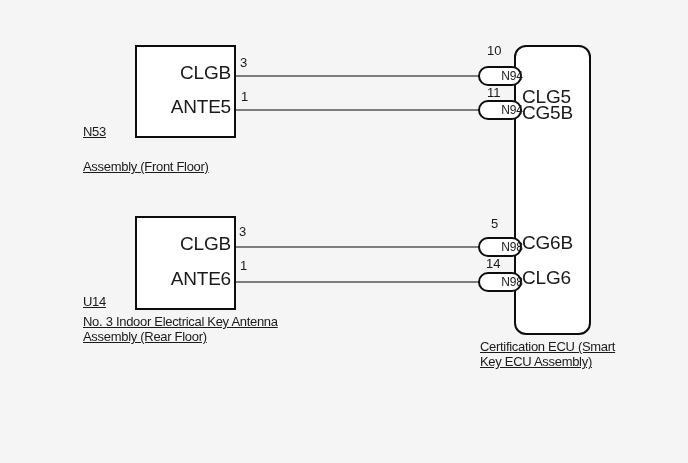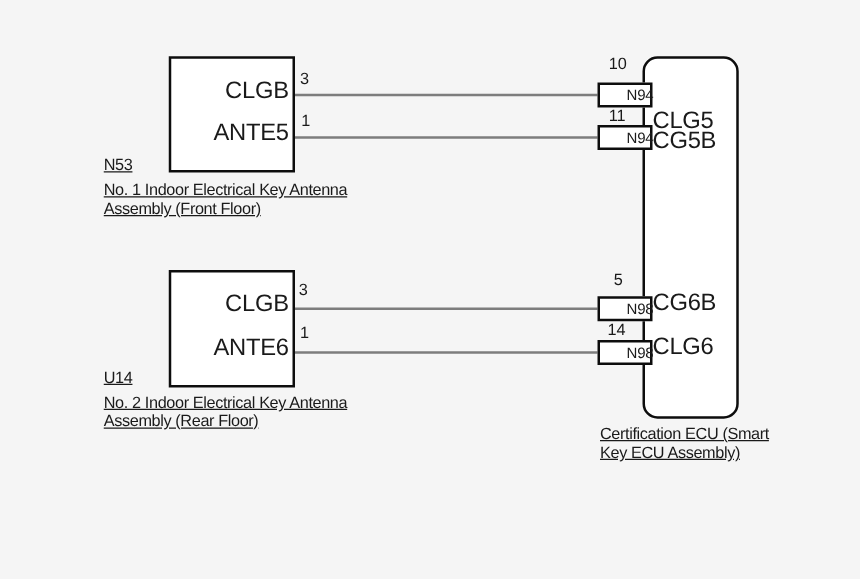--- a/index.html
+++ b/index.html
@@ -54,21 +54,21 @@
   .pn-a1{left:240px;top:55px;}
   .pn-a2{left:241px;top:89px;}
   .pn-b1{left:239px;top:224px;}
   .pn-b2{left:240px;top:258px;}
   .oval{
     position:absolute;
     left:478px;width:44px;height:20px;
     box-sizing:border-box;
     background:#ffffff;
     border:2px solid #0d0d0d;
-    border-radius:0;
+    border-radius:10px;
     display:flex;align-items:center;justify-content:center;
     font-size:12px;
     letter-spacing:-0.2px;
     padding-left:24px;
   }
   .ov1{top:66px;} .ov2{top:100px;} .ov3{top:237px;} .ov4{top:272px;}
   .ecu-pn1{left:487px;top:43px;}
   .ecu-pn2{left:487px;top:85px;}
   .ecu-pn3{left:491px;top:216px;}
   .ecu-pn4{left:486px;top:256px;}
@@ -100,30 +100,29 @@
   <div class="wire w2"></div>
   <div class="wire w3"></div>
   <div class="wire w4"></div>
 
   <div class="comp-box box-a"></div>
   <div class="lbl pin-label pl1">CLGB</div>
   <div class="lbl pin-label pl2">ANTE5</div>
   <div class="pin-num pn-a1">3</div>
   <div class="pin-num pn-a2">1</div>
   <div class="caption cap-n53">N53</div>
-  <div class="caption cap-a1">No. 1 Indoor Electrical Key Antenna</div>
   <div class="caption cap-a2">Assembly (Front Floor)</div>
 
   <div class="comp-box box-b"></div>
   <div class="lbl pin-label pl3">CLGB</div>
   <div class="lbl pin-label pl4">ANTE6</div>
   <div class="pin-num pn-b1">3</div>
   <div class="pin-num pn-b2">1</div>
   <div class="caption cap-u14">U14</div>
-  <div class="caption cap-b1">No. 2 Indoor Electrical Key Antenna</div>
+  <div class="caption cap-b1">No. 3 Indoor Electrical Key Antenna</div>
   <div class="caption cap-b2">Assembly (Rear Floor)</div>
 
   <div class="ecu-box"></div>
 
   <div class="pin-num ecu-pn1">10</div>
   <div class="pin-num ecu-pn2">11</div>
   <div class="pin-num ecu-pn3">5</div>
   <div class="pin-num ecu-pn4">14</div>
 
   <div class="oval ov1">N94</div>

